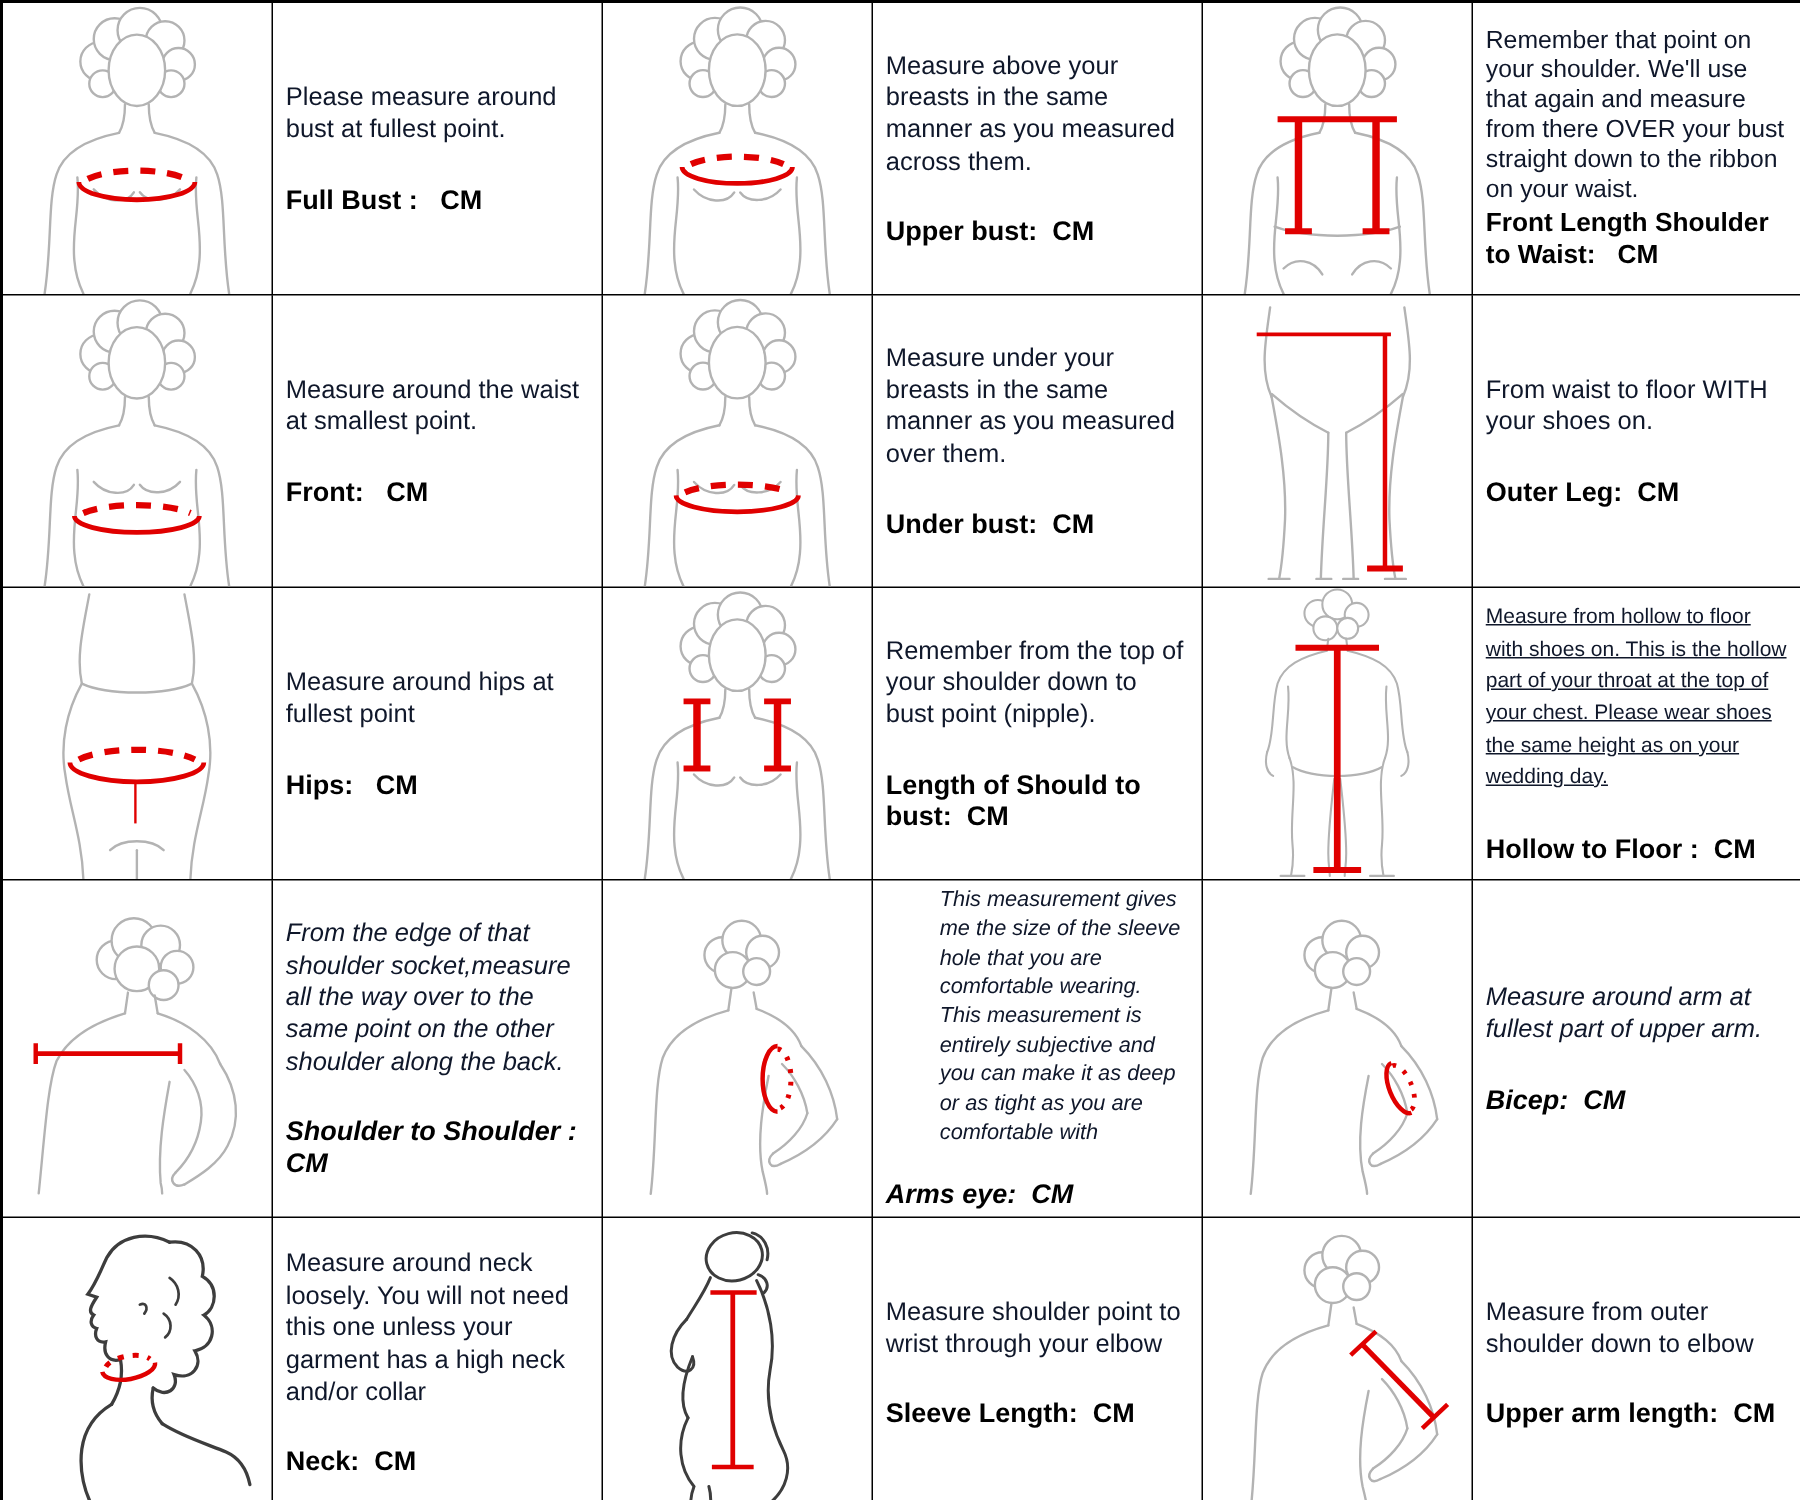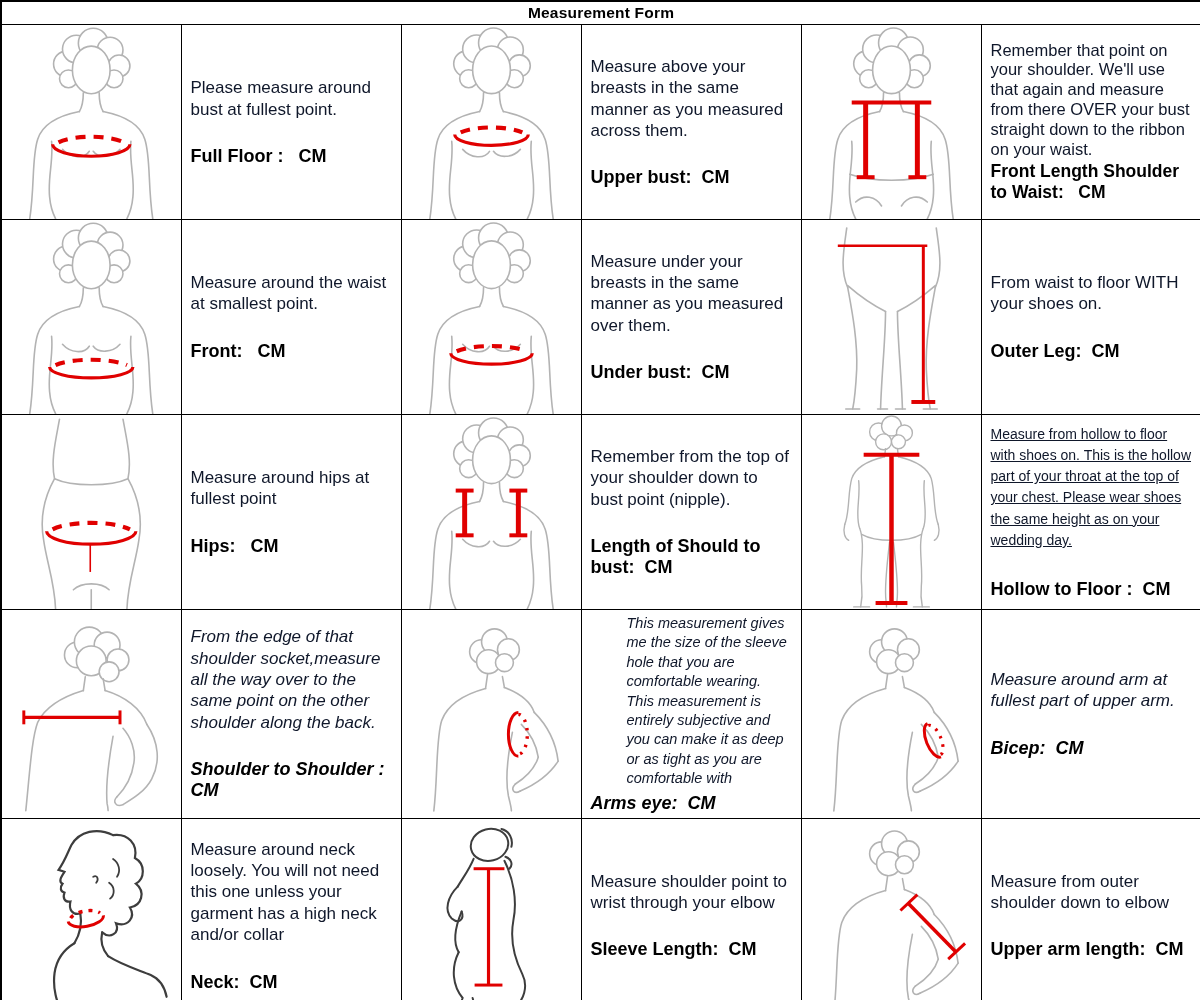--- a/index.html
+++ b/index.html
@@ -11,40 +11,37 @@
   td.img svg{display:block;width:100%;height:100%;}
   td.txt{padding:4px 9px;}
   .desc{font-size:17px;line-height:1.26;color:#0f172a;}
   .label{font-weight:bold;font-size:18px;margin-top:26px;white-space:pre-wrap;color:#000;}
   
   td.c-frontlength .desc{font-size:16.5px;line-height:1.2;}
   td.c-frontlength .label{margin-top:2px;font-size:17.5px;}
   td.c-hollow .desc{font-size:14px;line-height:1.52;text-decoration:underline;}
   td.c-hollow .label{margin-top:28px;}
   td.c-armseye .desc{font-size:14.5px;line-height:1.34;margin-left:36px;}
-  td.c-armseye .label{margin-top:4px;}
+  td.c-armseye .label{margin-top:20px;}
   td.c-neck .label{}
   tr.r1{height:195px;} tr.r2{height:188px;} tr.r3{height:194px;} tr.r4{height:205px;font-style:italic;} tr.r5{height:auto;}
 </style>
 </head>
 <body>
 
 <table class="form">
   <colgroup>
     <col style="width:180px">
       <col style="width:220px">
     <col style="width:180px">
       <col style="width:220px">
     <col style="width:180px">
       <col style="width:220px">
   </colgroup>
   <tbody>
-      <tr class="hdr">
-    <td colspan="6">Measurement Form</td>
-  </tr>
 
   <tr class="r1">
     <td class="img">
           <svg viewBox="0 0 180 195">
             <g fill="#fff" stroke="#b3b3b3" stroke-width="1.6">
               <circle cx="65" cy="39" r="13"></circle>
               <circle cx="75" cy="24" r="14"></circle>
               <circle cx="92" cy="18" r="15"></circle>
               <circle cx="109" cy="25" r="13"></circle>
               <circle cx="118" cy="41" r="11"></circle>
@@ -59,21 +56,21 @@
             <path d="M50,117 C52,137 46,153 48,173 C49,185 52,191 54,195" fill="none" stroke="#b3b3b3" stroke-width="1.6" stroke-linecap="round"></path>
             <path d="M130,117 C128,137 134,153 132,173 C131,185 128,191 126,195" fill="none" stroke="#b3b3b3" stroke-width="1.6" stroke-linecap="round"></path>
             <path d="M61,125 C69,134 83,135 88,127" fill="none" stroke="#b3b3b3" stroke-width="1.6" stroke-linecap="round"></path>
             <path d="M92,127 C97,134 111,134 119,125" fill="none" stroke="#b3b3b3" stroke-width="1.6" stroke-linecap="round"></path>
             <path d="M51,120 A39,12 0 0 0 129,120" fill="none" stroke="#e00000" stroke-width="3.2"></path>
             <path d="M57,118 A39,12 0 0 1 123,118" fill="none" stroke="#e00000" stroke-width="4.2" stroke-dasharray="10 8"></path>
           </svg>
         </td>
     <td class="txt">
       <div class="desc">Please measure around bust at fullest point.</div>
-      <div class="label">Full Floor :   CM</div>
+      <div class="label">Full Bust :   CM</div>
     </td>
     <td class="img">
           <svg viewBox="0 0 180 195">
             <g fill="#fff" stroke="#b3b3b3" stroke-width="1.6">
               <circle cx="65" cy="39" r="13"></circle>
               <circle cx="75" cy="24" r="14"></circle>
               <circle cx="92" cy="18" r="15"></circle>
               <circle cx="109" cy="25" r="13"></circle>
               <circle cx="118" cy="41" r="11"></circle>
               <circle cx="113" cy="54" r="9"></circle>

